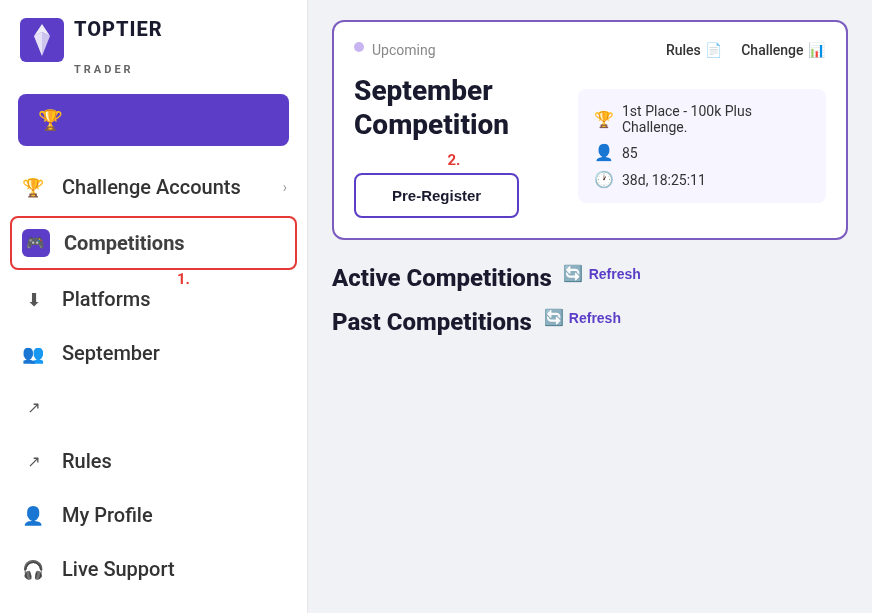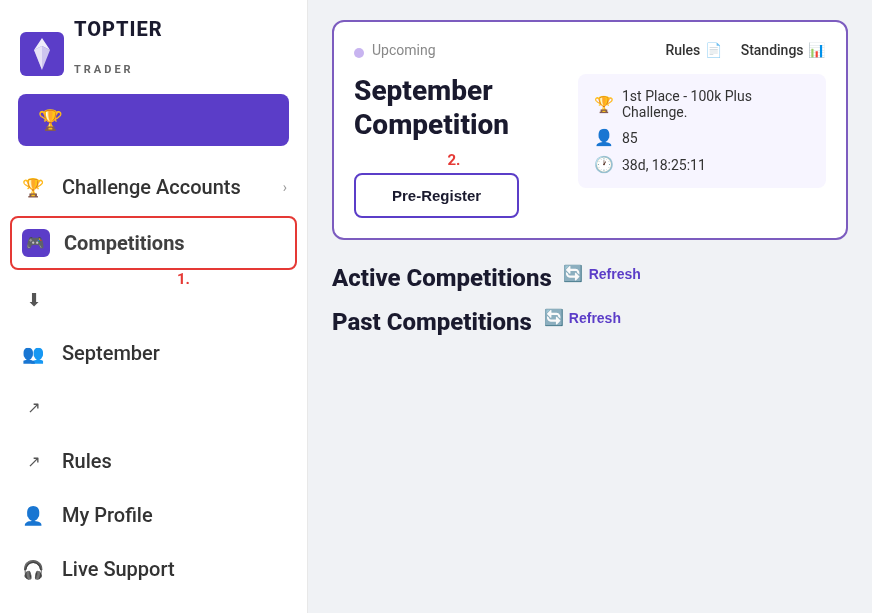--- a/index.html
+++ b/index.html
@@ -19,21 +19,21 @@
       background: #fff;
       height: 613px;
       display: flex;
       flex-direction: column;
       padding: 0;
       border-right: 1px solid #e8e8e8;
     }
 
     .logo-area {
       display: flex;
-      align-items: flex-end;
+      align-items: flex-start;
       padding: 18px 20px 14px 20px;
       gap: 10px;
     }
 
     .logo-icon {
       width: 44px;
       height: 44px;
     }
 
     .logo-text {
@@ -165,21 +165,21 @@
 
     .upcoming-header {
       display: flex;
       align-items: center;
       justify-content: space-between;
       margin-bottom: 16px;
     }
 
     .upcoming-badge {
       display: flex;
-      align-items: flex-end;
+      align-items: flex-start;
       gap: 8px;
       color: #888;
       font-size: 14px;
     }
 
     .upcoming-dot {
       width: 10px;
       height: 10px;
       background: #c8b4f0;
       border-radius: 50%;
@@ -197,21 +197,21 @@
       align-items: center;
       gap: 5px;
       color: #333;
       font-size: 14px;
       font-weight: 500;
       cursor: pointer;
     }
 
     .competition-body {
       display: flex;
-      align-items: flex-start;
+      align-items: center;
       gap: 24px;
     }
 
     .competition-title {
       font-size: 28px;
       font-weight: 800;
       color: #1a1a2e;
       line-height: 1.2;
       flex-shrink: 0;
       width: 200px;
@@ -322,20 +322,21 @@
     </div>
 
     <div class="nav-item active" style="position:relative;">
       <span class="nav-icon" style="font-size:15px;">🎮</span>
       <span class="nav-label">Competitions</span>
       <span class="nav-annotation" style="position:absolute;bottom:-20px;left:calc(50% + 30px);color:#e53935;font-size:15px;font-weight:700;">1.</span>
     </div>
 
     <div class="nav-item">
       <span class="nav-icon" style="font-size:18px;">⬇</span>
+      <span class="nav-label">Platforms</span>
     </div>
 
     <div class="nav-item">
       <span class="nav-icon">👥</span>
       <span class="nav-label">September</span>
     </div>
 
     <div class="nav-item">
       <span class="nav-icon" style="font-size:16px;">↗</span>
     </div>
@@ -365,21 +366,21 @@
       <div class="upcoming-badge">
         <span class="upcoming-dot"></span>
         <span>Upcoming</span>
       </div>
       <div class="upcoming-links">
         <span class="upcoming-link">
           <span>Rules</span>
           <span>📄</span>
         </span>
         <span class="upcoming-link">
-          <span>Standings</span>
+          <span>Challenge</span>
           <span>📊</span>
         </span>
       </div>
     </div>
 
     <div class="competition-body">
       <div style="display:flex;flex-direction:column;gap:16px;">
         <div class="competition-title">September Competition</div>
         <div class="pre-register-area" style="position:relative;">
           <button class="pre-register-btn">Pre-Register</button>

